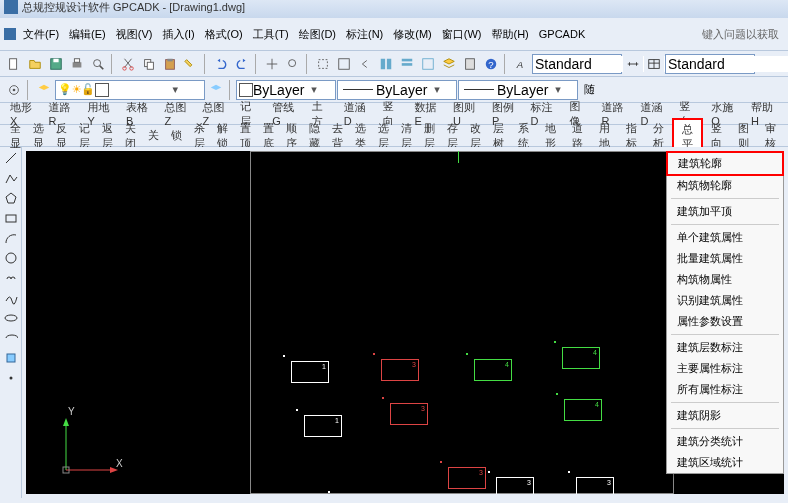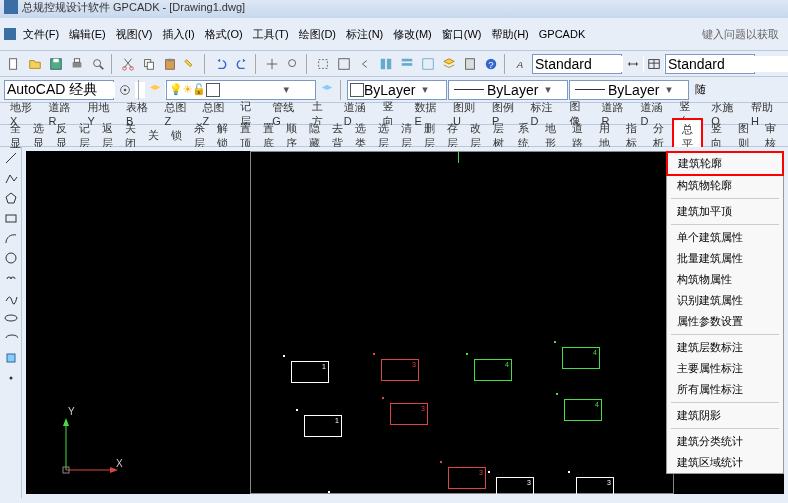--- a/index.html
+++ b/index.html
@@ -211,24 +211,20 @@
         <line x1="2" y1="7" x2="14" y2="7" stroke="#333"></line>
         <line x1="8" y1="3" x2="8" y2="13" stroke="#333"></line>
       </svg>
     </div>
   <div class="combo" style="width:90px">
       <input value="Standard" style="">
     </div>
 </div>
 
 <div class="toolbar">
-  <div class="combo" style="width:110px">
-      <input value="AutoCAD 经典" style="">
-      <span class="dd">▾</span>
-    </div>
   <div class="tbtn">
       <svg viewBox="0 0 16 16">
         <circle cx="8" cy="8" r="5" fill="none" stroke="#555"></circle>
         <circle cx="8" cy="8" r="1.5" fill="#555"></circle>
       </svg>
     </div>
   <div class="sep"></div>
   <div class="tbtn">
       <svg viewBox="0 0 16 16">
         <path d="M8 2l6 3-6 3-6-3z" fill="#fc4"></path>

